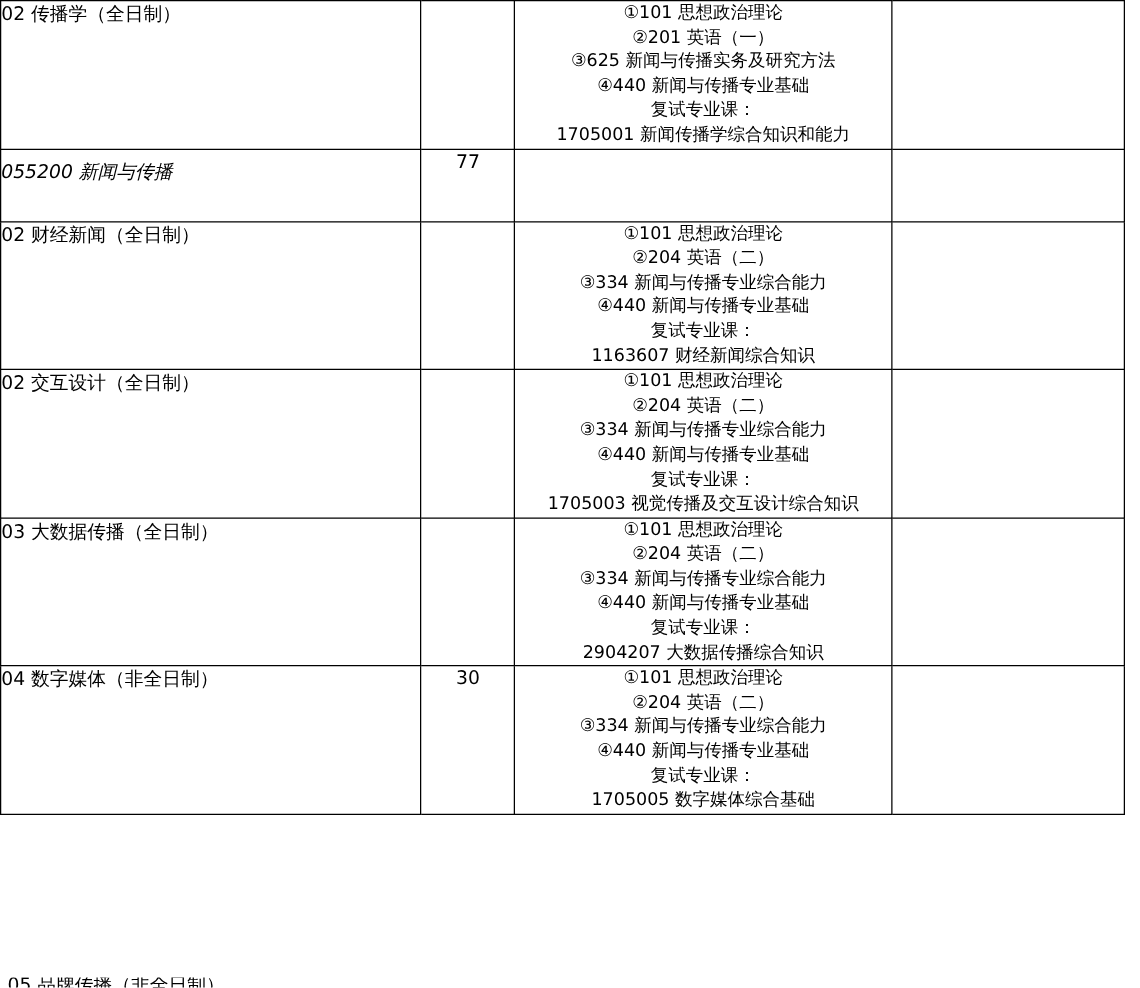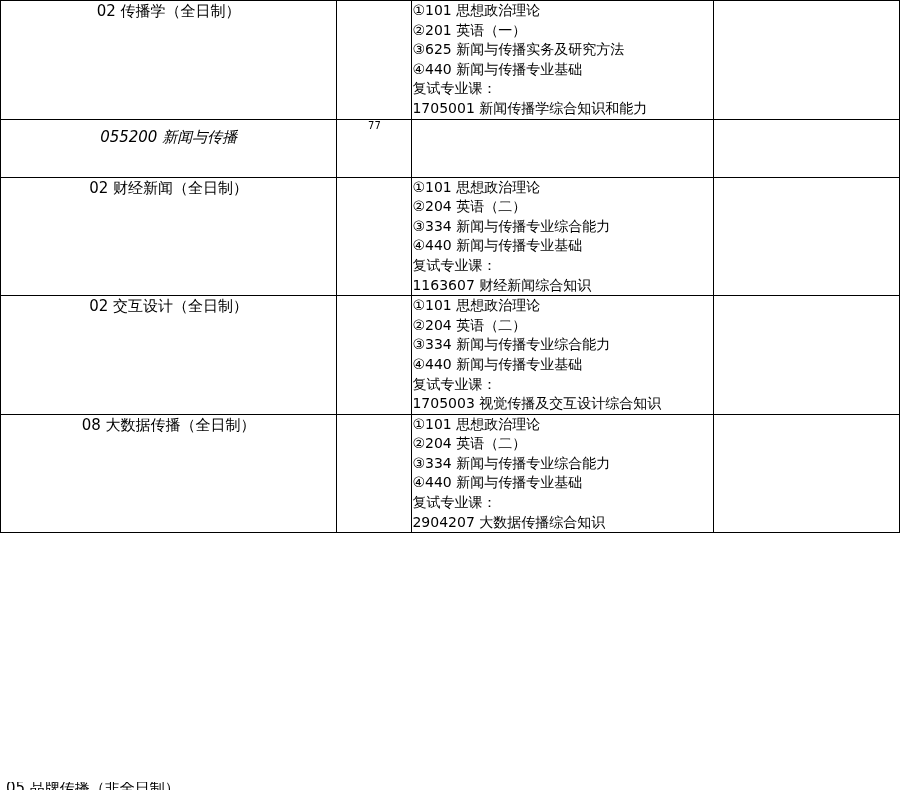--- a/index.html
+++ b/index.html
@@ -35,34 +35,34 @@
   .col-major   { width: 336px; }
   .col-count   { width: 75px; }
   .col-subject { width: 301px; }
   .col-note    { width: 186px; }
 
   .cell-major {
     padding: 6px 4px 6px 6px;
     font-size: 15px;
     line-height: 20px;
     white-space: nowrap;
-    text-align: center;
   }
   .cell-count {
     text-align: center;
-    font-size: 10px;
+    font-size: 15px;
     vertical-align: middle;
   }
   .cell-count .num {
     display: block;
   }
   .cell-subject {
     padding: 5px 4px 6px 6px;
     font-size: 14px;
     line-height: 19.6px;
+    text-align: center;
   }
   .cell-subject .line {
     white-space: nowrap;
   }
   .cell-note {
     padding: 6px;
   }
   tr.row-group .cell-major {
     padding-top: 7px;
     font-style: italic;
@@ -149,35 +149,50 @@
           <div class="line">②204  英语（二）</div>
           <div class="line">③334  新闻与传播专业综合能力</div>
           <div class="line">④440  新闻与传播专业基础</div>
           <div class="line">复试专业课：</div>
           <div class="line">1705003  视觉传播及交互设计综合知识</div>
         </td>
         <td class="cell-note"></td>
       </tr>
 
       <tr>
-        <td class="cell-major">08  大数据传播（全日制）</td>
+        <td class="cell-major">03  大数据传播（全日制）</td>
         <td class="cell-count">
             <span class="num"></span>
           </td>
         <td class="cell-subject">
           <div class="line">①101  思想政治理论</div>
           <div class="line">②204  英语（二）</div>
           <div class="line">③334  新闻与传播专业综合能力</div>
           <div class="line">④440  新闻与传播专业基础</div>
           <div class="line">复试专业课：</div>
           <div class="line">2904207  大数据传播综合知识</div>
         </td>
         <td class="cell-note"></td>
       </tr>
 
+      <tr>
+        <td class="cell-major">04  数字媒体（非全日制）</td>
+        <td class="cell-count">
+            <span class="num">30</span>
+          </td>
+        <td class="cell-subject">
+          <div class="line">①101  思想政治理论</div>
+          <div class="line">②204  英语（二）</div>
+          <div class="line">③334  新闻与传播专业综合能力</div>
+          <div class="line">④440  新闻与传播专业基础</div>
+          <div class="line">复试专业课：</div>
+          <div class="line">1705005  数字媒体综合基础</div>
+        </td>
+        <td class="cell-note"></td>
+      </tr>
 
     </tbody>
   </table>
 
   <div class="clip-bottom">
     <div class="partial">05  品牌传播（非全日制）</div>
   </div>
 </div>
 
 </body></html>

